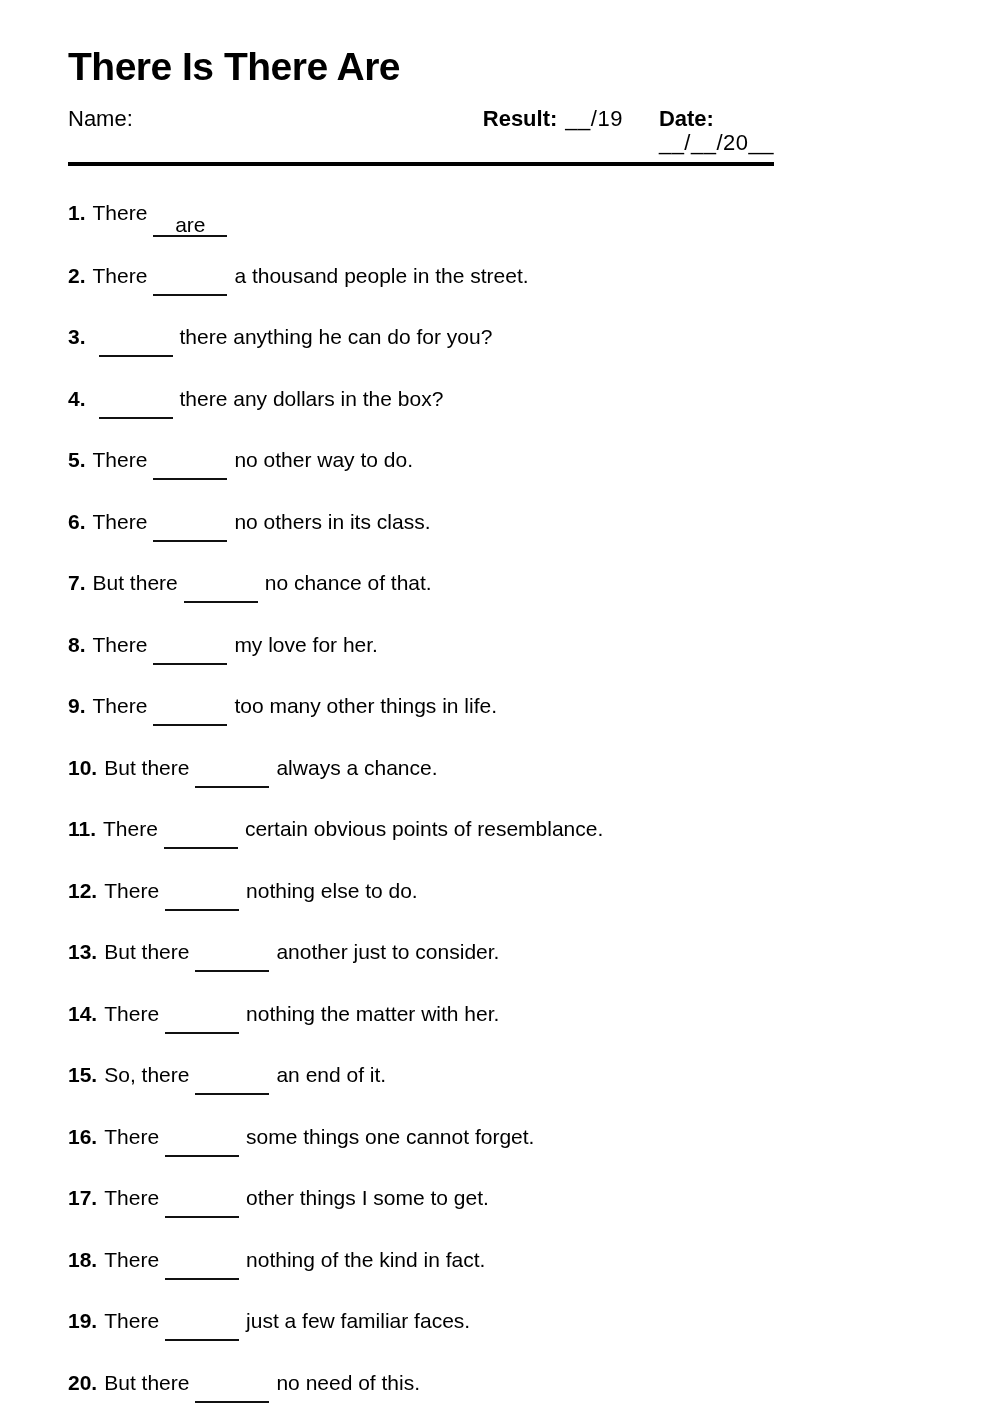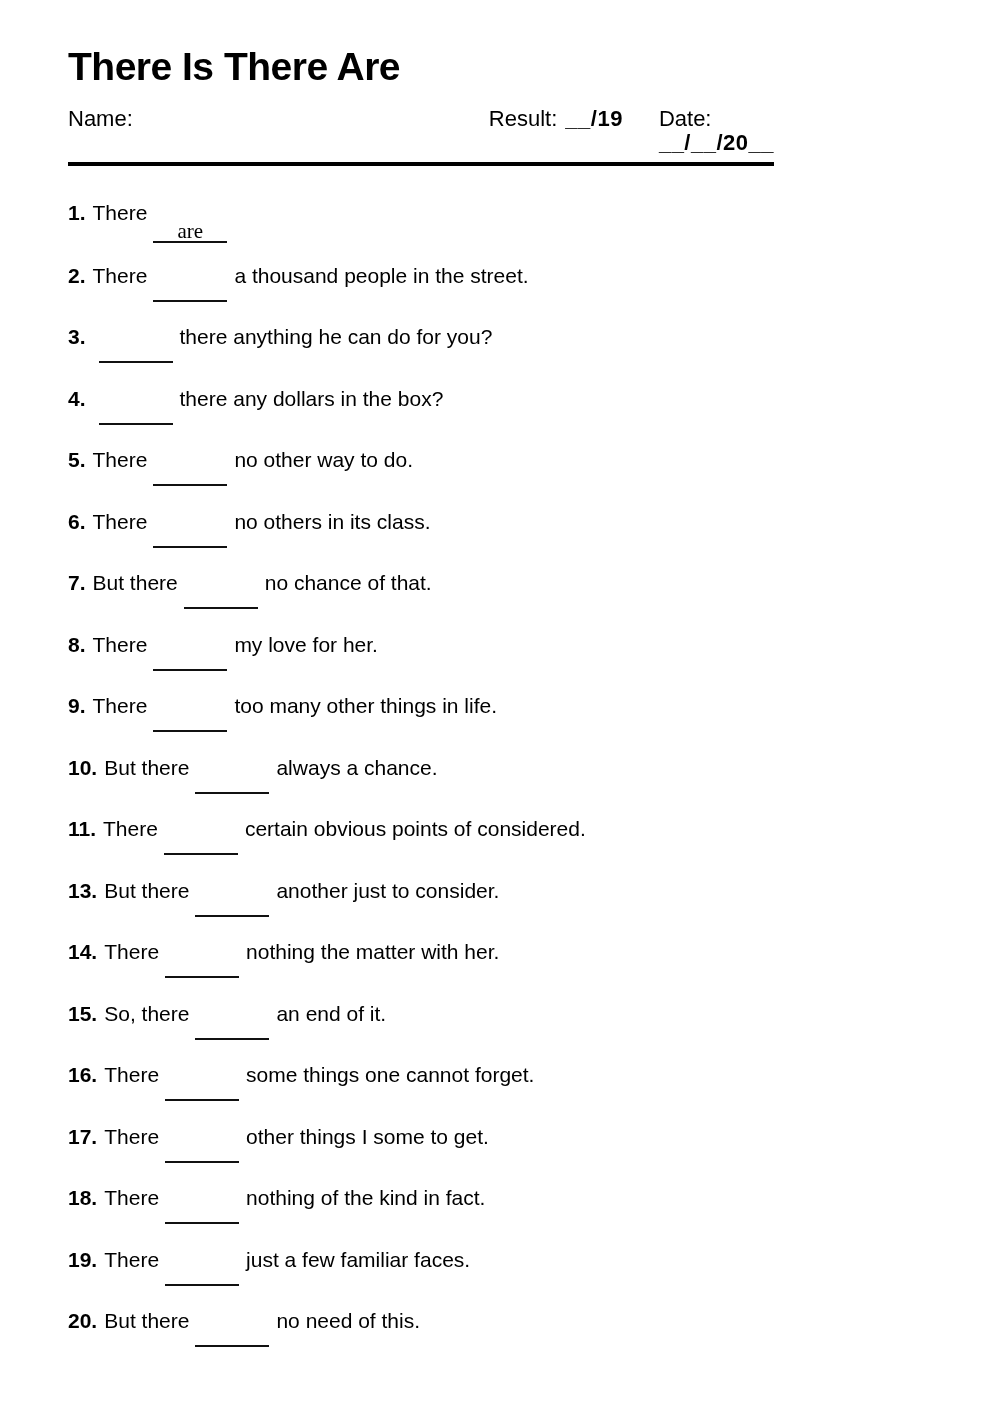--- a/index.html
+++ b/index.html
@@ -32,23 +32,23 @@
     line-height: 1.1;
   }
   .bold { font-weight: normal; }
   .name-space { flex: 1 1 auto; min-width: 40px; height: 24px; }
   .meta-right {
     display: flex;
     align-items: baseline;
     white-space: nowrap;
   }
   .meta-pair { display: flex; align-items: baseline; }
-  .meta-pair .label { font-weight: normal; margin-right: 8px; }
+  .meta-pair .label { font-weight: bold; margin-right: 8px; }
   .meta-pair + .meta-pair { margin-left: 36px; flex-direction: column; }
-  .meta-value { font-weight: bold; letter-spacing: 0.5px; }
+  .meta-value { font-weight: normal; letter-spacing: 0.5px; }
   .rule {
     margin-top: 7px;
     height: 2px;
     border-top: 3px solid #000;
     border-bottom: 1.5px solid #000;
   }
   .questions {
     list-style: none;
     margin: 35px 0 0 0;
     padding: 0;
@@ -63,23 +63,22 @@
   .qpre { margin-right: 0; }
   .blank {
     display: inline-flex;
     align-items: flex-end;
     justify-content: center;
     width: 74px;
     height: 24px;
     border-bottom: 2px solid #111;
     margin: 0 7px 0 6px;
     position: relative;
-    top: 17px;
+    top: 11px;
     vertical-align: baseline;
-    font-family: Liberation Serif, serif;
   }
   .answer {
     display: block;
     font-size: 21px;
     line-height: 22px;
     transform: translateY(1px);
   }
 </style>
 </head>
 <body>
@@ -162,23 +161,28 @@
 
   <li class="q">
     <span class="qnum">10.</span><span class="qpre">But there</span><span class="blank">
           <span class="answer"></span>
         </span><span class="qpost">always a chance.</span>
   </li>
 
   <li class="q">
     <span class="qnum">11.</span><span class="qpre">There</span><span class="blank">
           <span class="answer"></span>
-        </span><span class="qpost">certain obvious points of considered.</span>
-  </li>
-
+        </span><span class="qpost">certain obvious points of resemblance.</span>
+  </li>
+
+  <li class="q">
+    <span class="qnum">12.</span><span class="qpre">There</span><span class="blank">
+          <span class="answer"></span>
+        </span><span class="qpost">nothing else to do.</span>
+  </li>
 
   <li class="q">
     <span class="qnum">13.</span><span class="qpre">But there</span><span class="blank">
           <span class="answer"></span>
         </span><span class="qpost">another just to consider.</span>
   </li>
 
   <li class="q">
     <span class="qnum">14.</span><span class="qpre">There</span><span class="blank">
           <span class="answer"></span>

